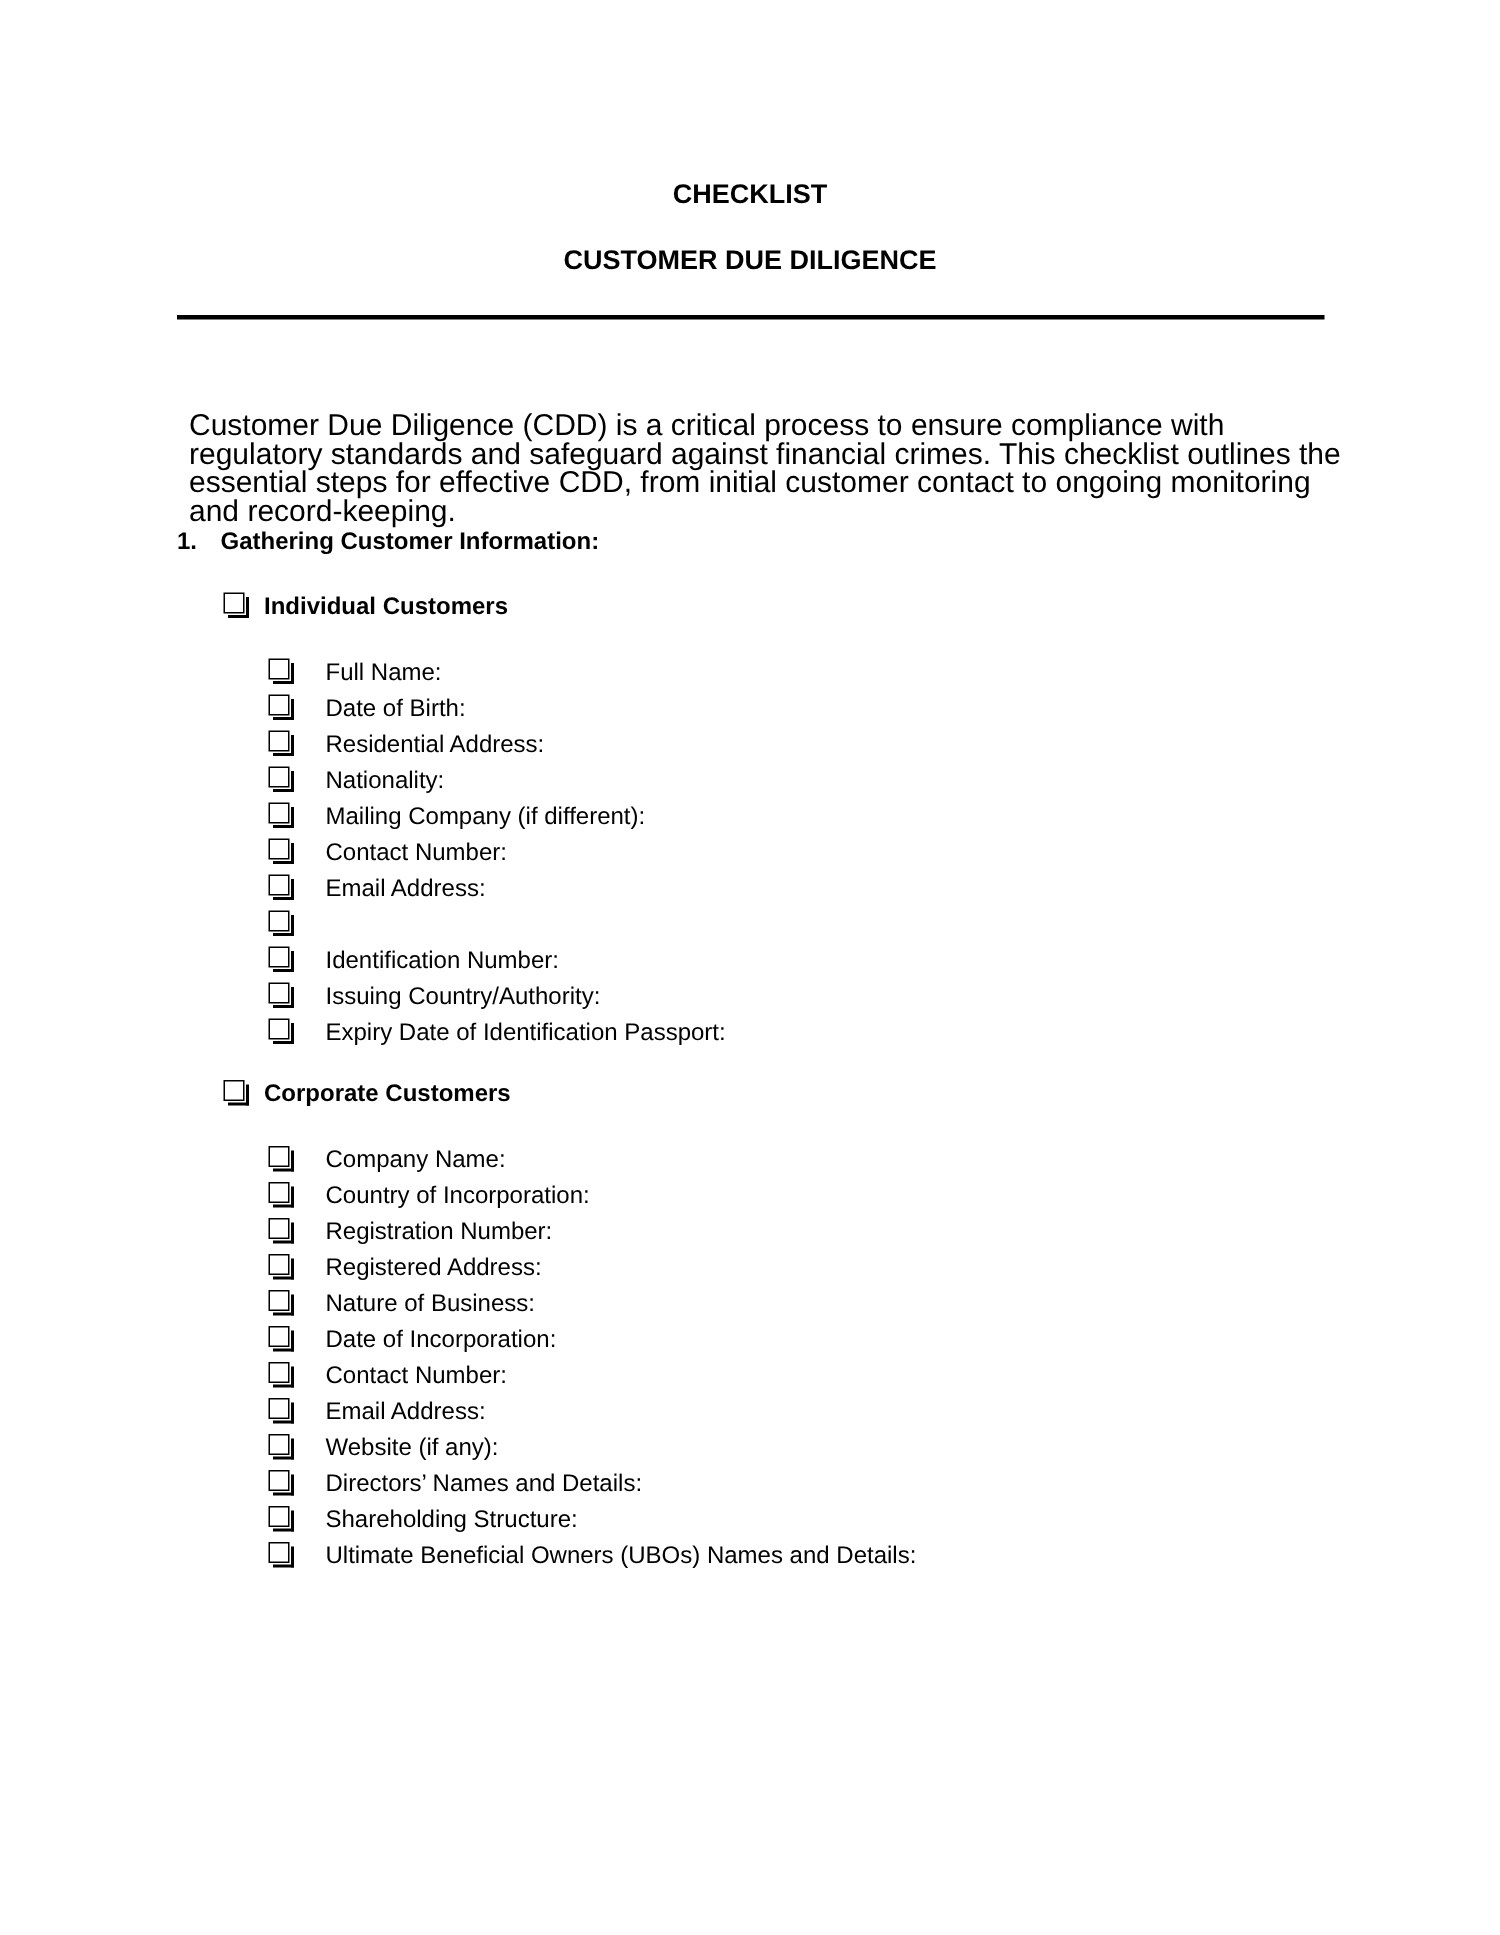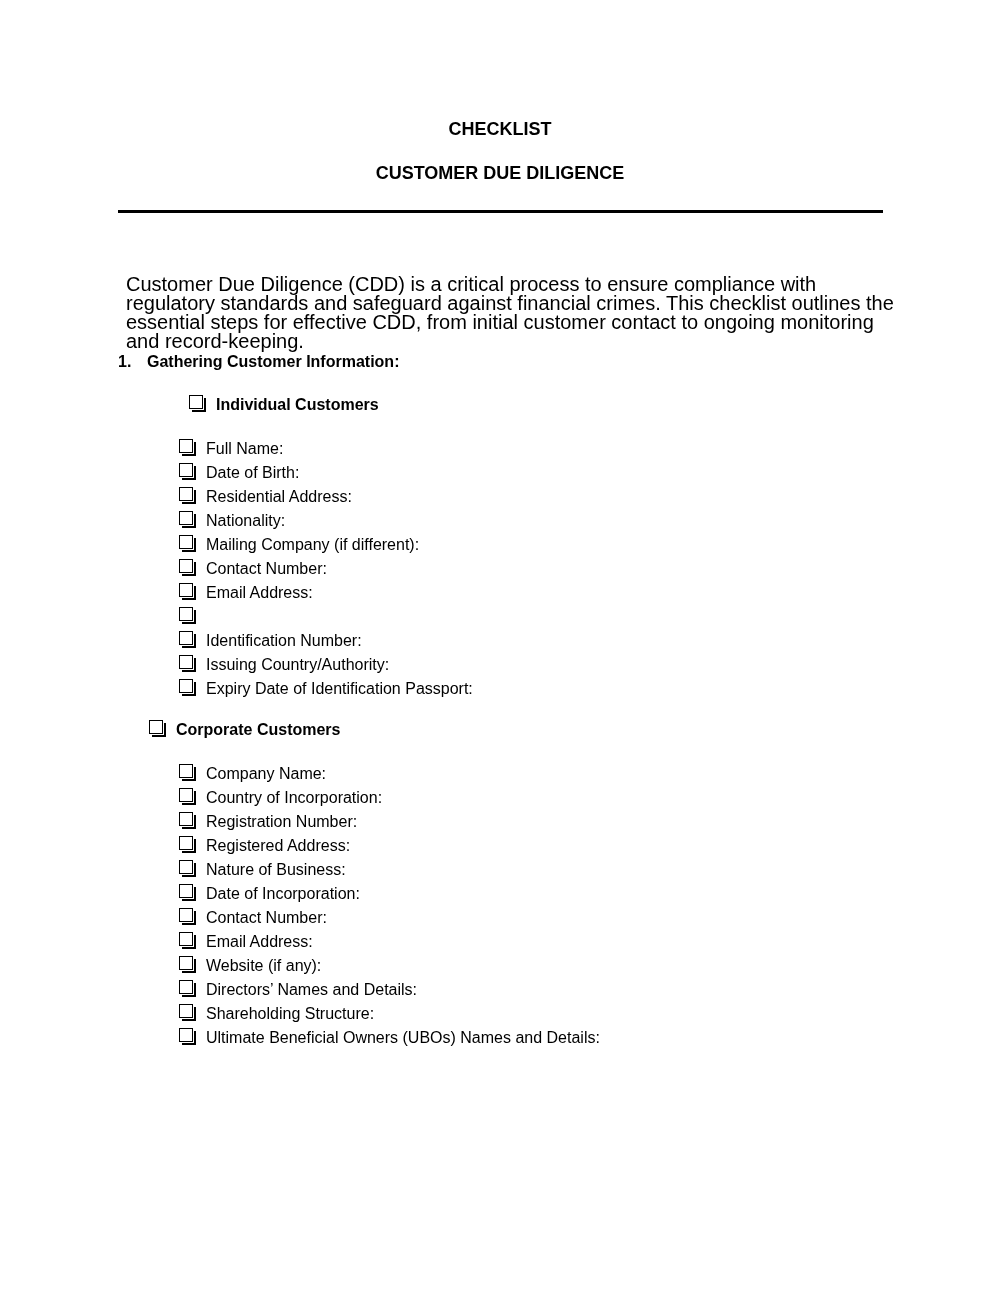--- a/index.html
+++ b/index.html
@@ -66,41 +66,41 @@
     }
     .group-heading {
       position: absolute;
       left: 149px;
       display: flex;
       align-items: center;
       font-size: 16px;
       font-weight: bold;
       line-height: 20px;
     }
-    .group-heading.g1 { top: 395px; margin-left: 40px; }
+    .group-heading.g1 { top: 395px; }
     .group-heading.g2 { top: 720px; }
     .group-heading .label { margin-left: 11px; }
 
     .item-list {
       position: absolute;
       left: 179px;
       margin: 0;
       padding: 0;
       list-style: none;
     }
     .item-list.l1 { top: 437px; }
     .item-list.l2 { top: 762px; }
     .item {
       display: flex;
       align-items: center;
       height: 24px;
       font-size: 16px;
       line-height: 20px;
     }
-    .item .label { margin-left: 11px; }
+    .item .label { margin-left: 22px; }
 
     
     .cbox {
       position: relative;
       width: 16px;
       height: 16px;
       flex: 0 0 16px;
       top: -2px;
       cursor: pointer;
     }

